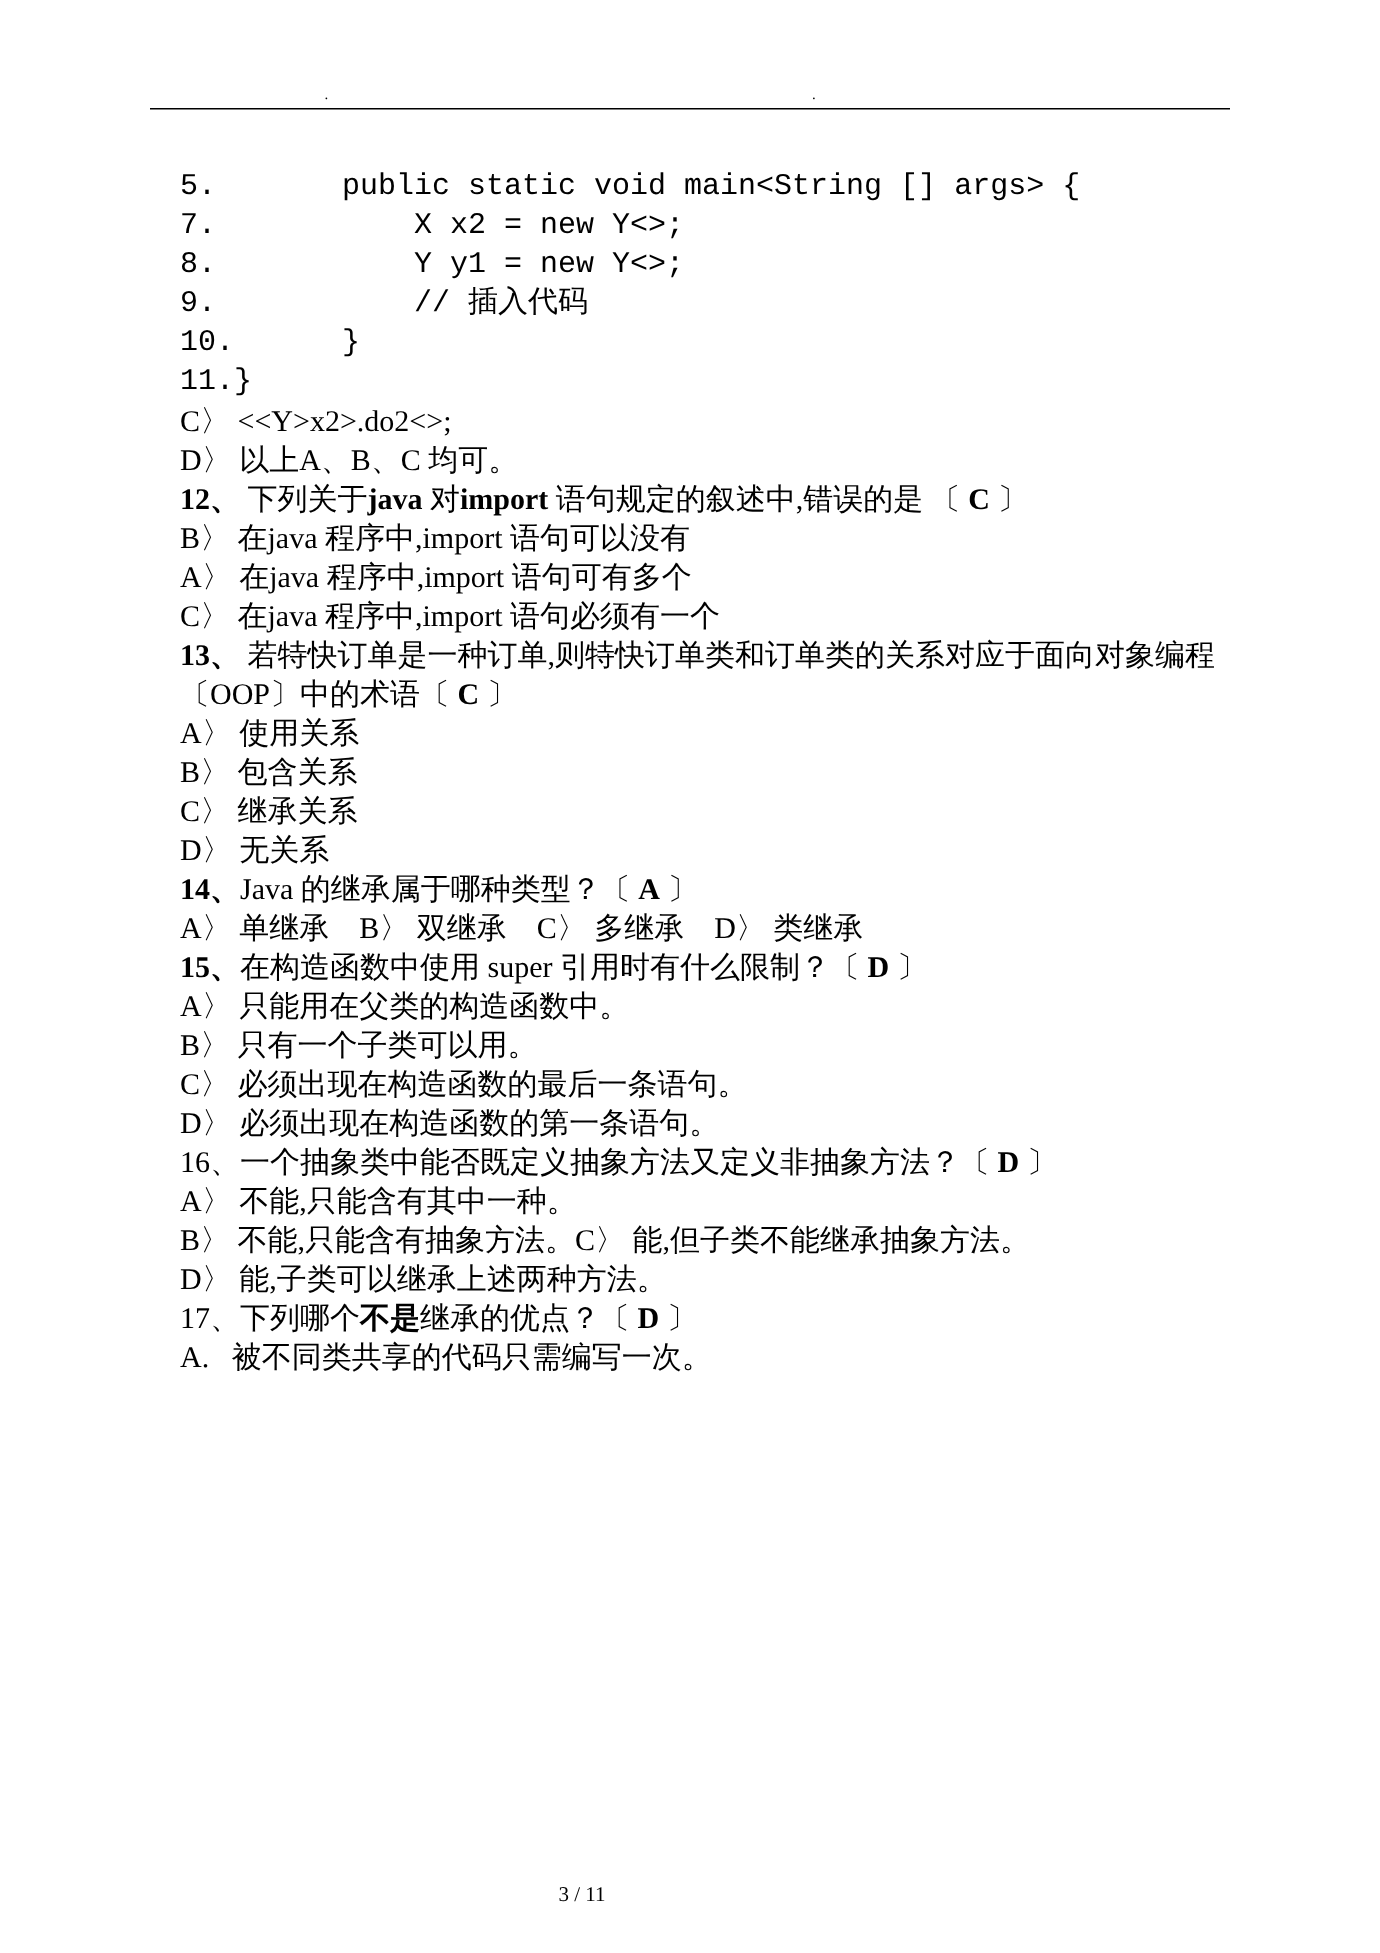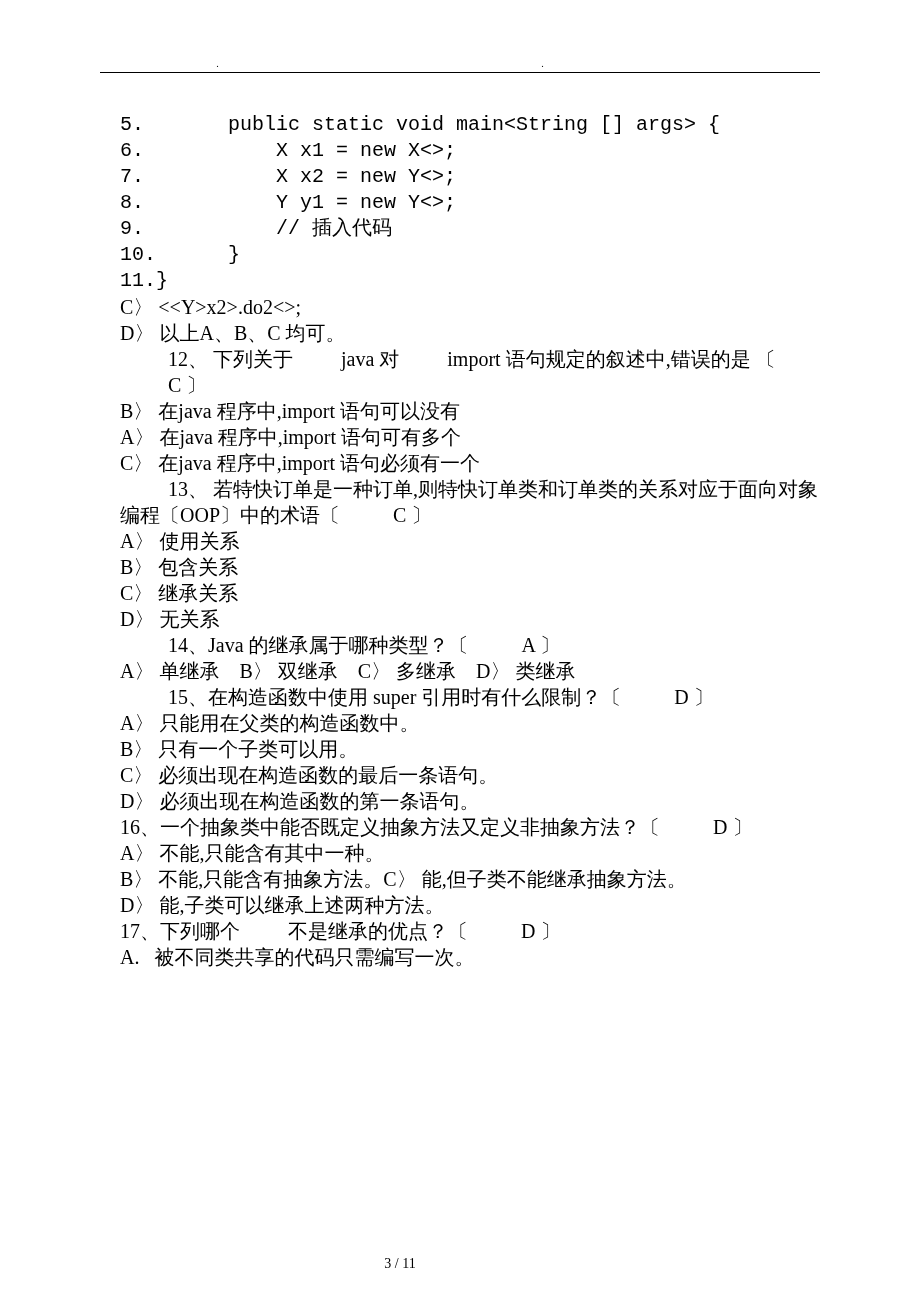--- a/index.html
+++ b/index.html
@@ -39,41 +39,40 @@
     left: 120px;
     right: 100px;
     font-size: 20px;
     line-height: 26px;
   }
   .content p {
     margin: 0;
     white-space: pre-wrap;
   }
   .mono { font-family: "Courier New", monospace; }
-  .b { font-weight: normal; margin-left: 48px; }
+  .b { font-weight: bold; }
   .qhead { margin-top: 22px; }
   .pagenum {
     position: absolute;
     bottom: 30px;
-    left: 12px;
+    left: 0;
     width: 776px;
     text-align: center;
     font-size: 14px;
   }
 </style>
 </head>
 <body>
 
 <div class="page">
   <div class="dot-row">.  .</div>
   <div class="hr-top"></div>
 
   <div class="content">
     <p class="mono">5.       public static void main&lt;String [] args&gt; {</p>
-    <p class="mono">6.           X x1 = new X&lt;&gt;;</p>
     <p class="mono">7.           X x2 = new Y&lt;&gt;;</p>
     <p class="mono">8.           Y y1 = new Y&lt;&gt;;</p>
     <p class="mono">9.           // 插入代码</p>
     <p class="mono">10.      }</p>
     <p class="mono">11.}</p>
     <p>C〉 &lt;&lt;Y&gt;x2&gt;.do2&lt;&gt;;</p>
     <p>D〉 以上A、B、C 均可。</p>
 
     <p class="qhead"><span class="b">12、</span><span> 下列关于</span><span class="b">java</span><span> 对</span><span class="b">import</span><span> 语句规定的叙述中,错误的是 〔 </span><span class="b">C</span><span> 〕</span></p>
     <p>B〉 在java 程序中,import 语句可以没有</p>

